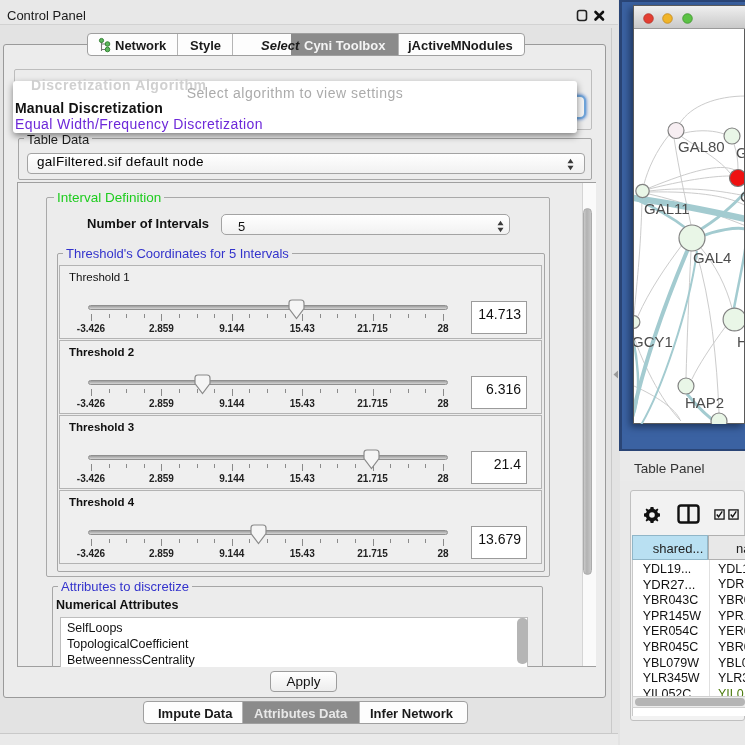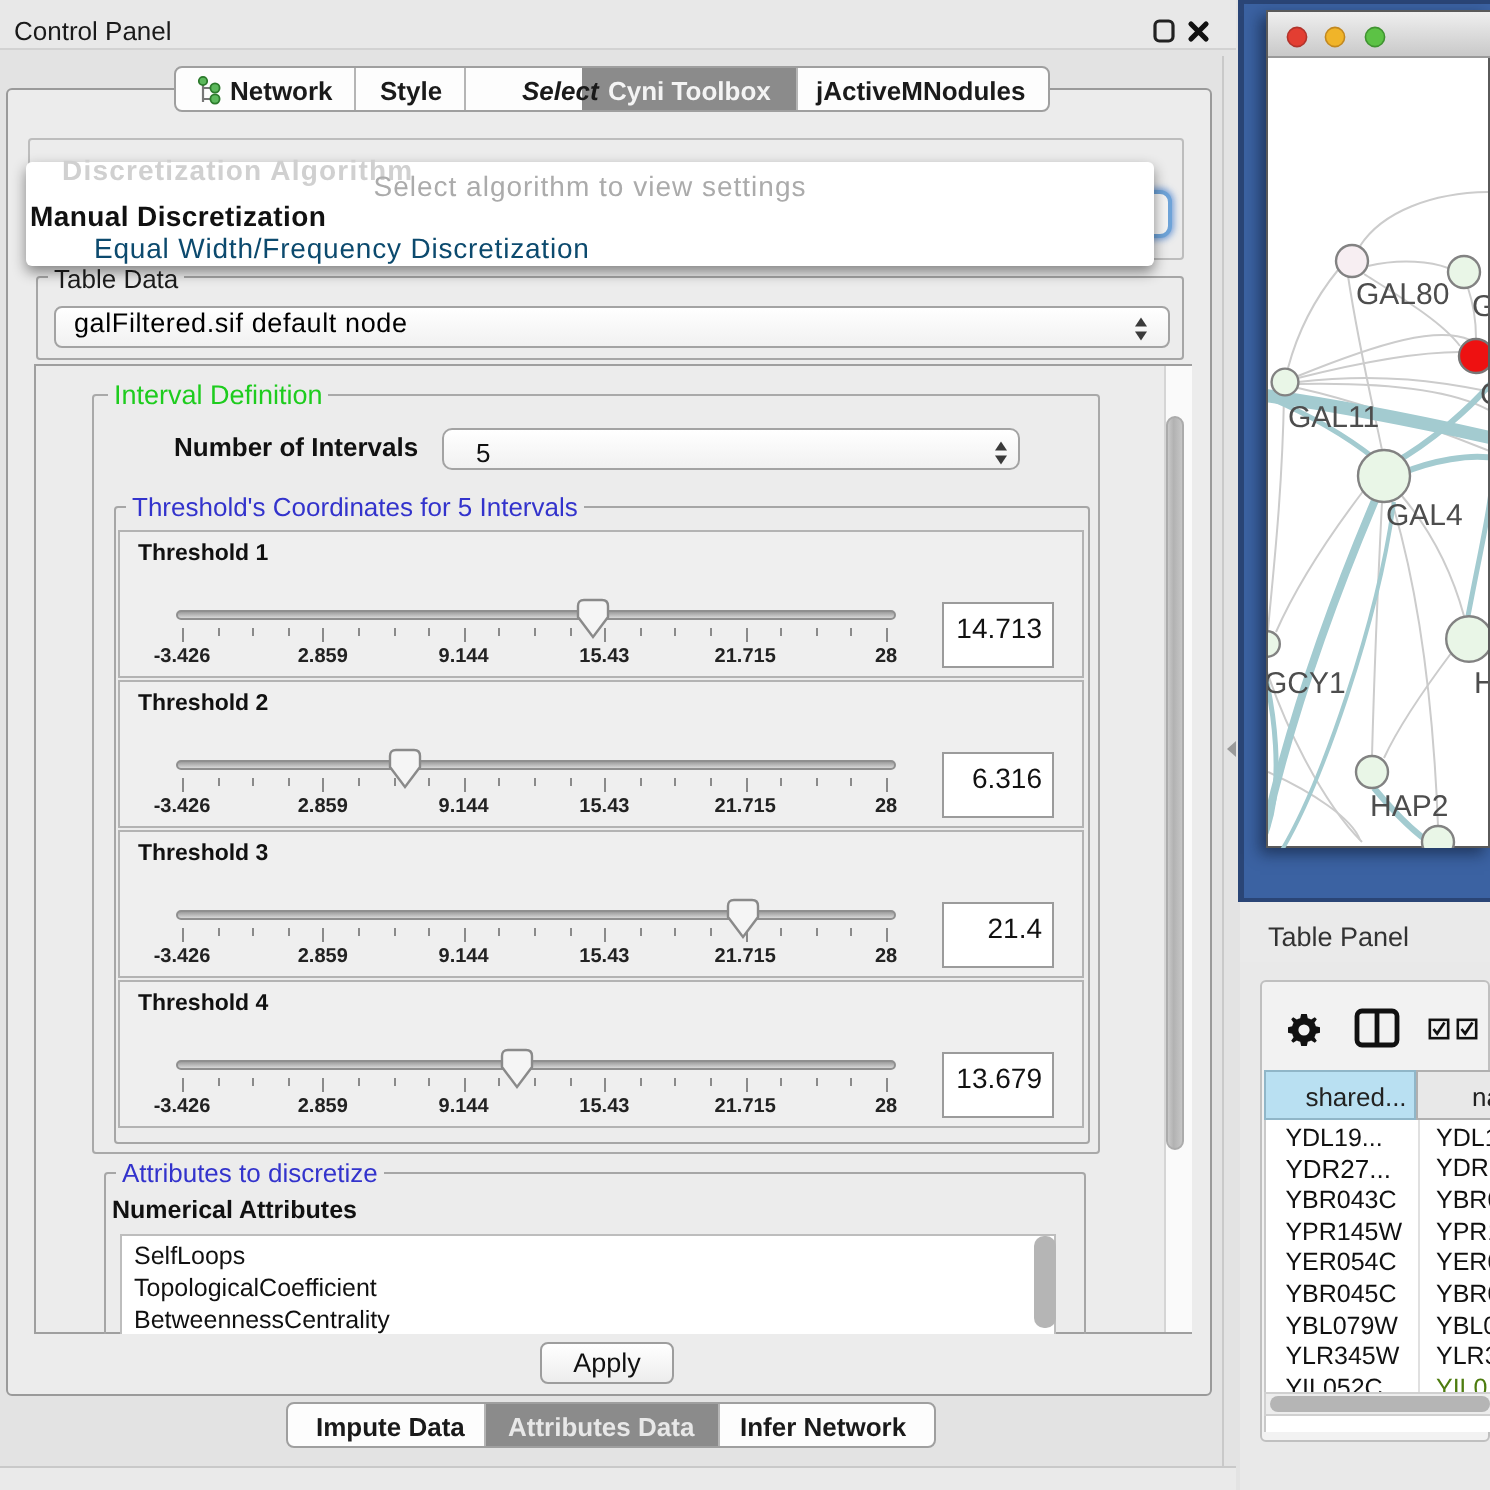--- a/index.html
+++ b/index.html
@@ -68,21 +68,21 @@
 <div class="abs" style="left:238px;top:219px;font-size:13px;color:#111;">5</div>
 <svg class="abs" style="left:496px;top:220px" width="9" height="13" viewBox="0 0 9 13">
     <path d="M4.5 0.8 L7.5 5.2 L1.5 5.2 Z" fill="#3a3a3a"></path>
     <path d="M4.5 12.2 L7.5 7.8 L1.5 7.8 Z" fill="#3a3a3a"></path>
   </svg>
 
 <div class="gbox" style="left:57px;top:253px;width:488px;height:319px;"></div>
 <div class="abs" style="left:63px;top:246px;background:#ececec;padding:0 3px;font-size:13px;color:#3333cc;">Threshold's Coordinates for 5 Intervals</div>
 
 <div class="abs" style="left:59px;top:265px;width:483px;height:74px;background:#efefef;border:1px solid #b3b3b3;">
-  <div class="abs" style="left:9px;top:5px;font-size:11.5px;font-weight:bold;color:#111;">Threshold 1</div>
+  <div class="abs" style="left:9px;top:5px;font-size:11.5px;font-weight:normal;color:#111;">Threshold 1</div>
   <div class="abs" style="left:28px;top:39px;width:360px;height:5px;background:linear-gradient(#9d9d9d,#d6d6d6);border:1px solid #8f8f8f;border-radius:3px;"></div>
   <div class="abs" style="left:31.0px;top:48px;width:1px;height:7px;background:#8a8a8a;"></div>
     <div class="abs" style="left:48.6px;top:48px;width:1px;height:4px;background:#8a8a8a;"></div>
     <div class="abs" style="left:66.2px;top:48px;width:1px;height:4px;background:#8a8a8a;"></div>
     <div class="abs" style="left:83.8px;top:48px;width:1px;height:4px;background:#8a8a8a;"></div>
     <div class="abs" style="left:101.4px;top:48px;width:1px;height:7px;background:#8a8a8a;"></div>
     <div class="abs" style="left:119.0px;top:48px;width:1px;height:4px;background:#8a8a8a;"></div>
     <div class="abs" style="left:136.6px;top:48px;width:1px;height:4px;background:#8a8a8a;"></div>
     <div class="abs" style="left:154.2px;top:48px;width:1px;height:4px;background:#8a8a8a;"></div>
     <div class="abs" style="left:171.8px;top:48px;width:1px;height:7px;background:#8a8a8a;"></div>
@@ -360,13 +360,13 @@
   <div class="abs" style="left:85px;top:127.1px;font-size:12.5px;color:#4d7c0f;">YIL0</div>
   <div class="abs" style="left:75.5px;top:0;width:1px;height:136px;background:#e0e0e0;"></div>
 </div>
 <div class="abs" style="left:632px;top:696px;width:113px;height:12px;background:#ededed;border:1px solid #d0d0d0;border-right:none;"></div>
 <div class="abs" style="left:635px;top:698px;width:110px;height:8px;background:#b5b5b5;border-radius:4px;"></div>
 
 <div class="abs" style="left:13px;top:81px;width:564px;height:52px;background:#ffffff;border-radius:3px;box-shadow:0 3px 7px rgba(0,0,0,.45);"></div>
 <div class="abs" style="left:31px;top:77px;font-size:14px;letter-spacing:.6px;font-weight:bold;color:#d0d0d0;">Discretization Algorithm</div>
 <div class="abs" style="left:13px;top:85px;width:564px;text-align:center;font-size:14px;letter-spacing:.5px;color:#ababab;">Select algorithm to view settings</div>
 <div class="abs" style="left:15px;top:100px;font-size:14px;letter-spacing:.2px;font-weight:bold;color:#111;">Manual Discretization</div>
-<div class="abs" style="left:15px;top:116px;font-size:14px;letter-spacing:.4px;color:#0c4a6e;margin-left:32px;">Equal Width/Frequency Discretization</div>
+<div class="abs" style="left:15px;top:116px;font-size:14px;letter-spacing:.4px;color:#6d28d9;">Equal Width/Frequency Discretization</div>
 
 </body></html>

